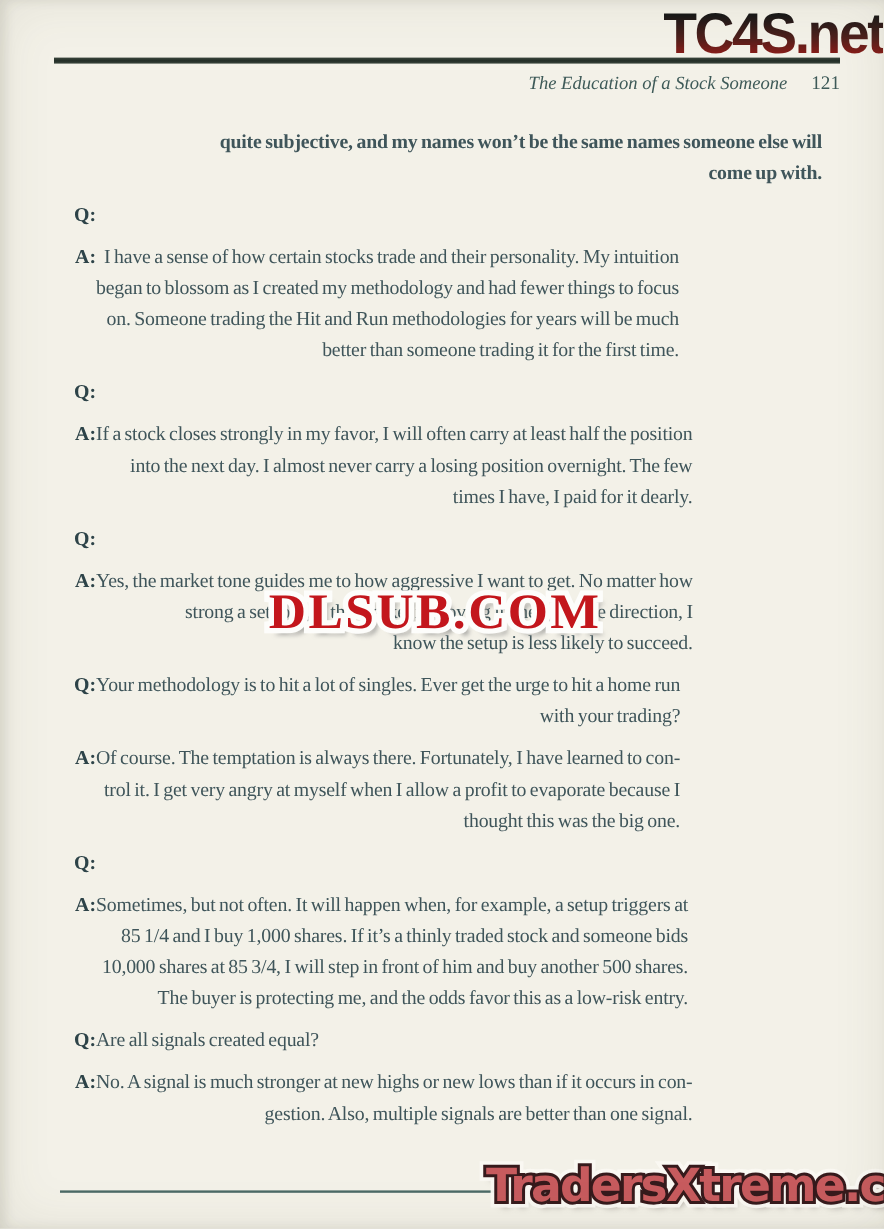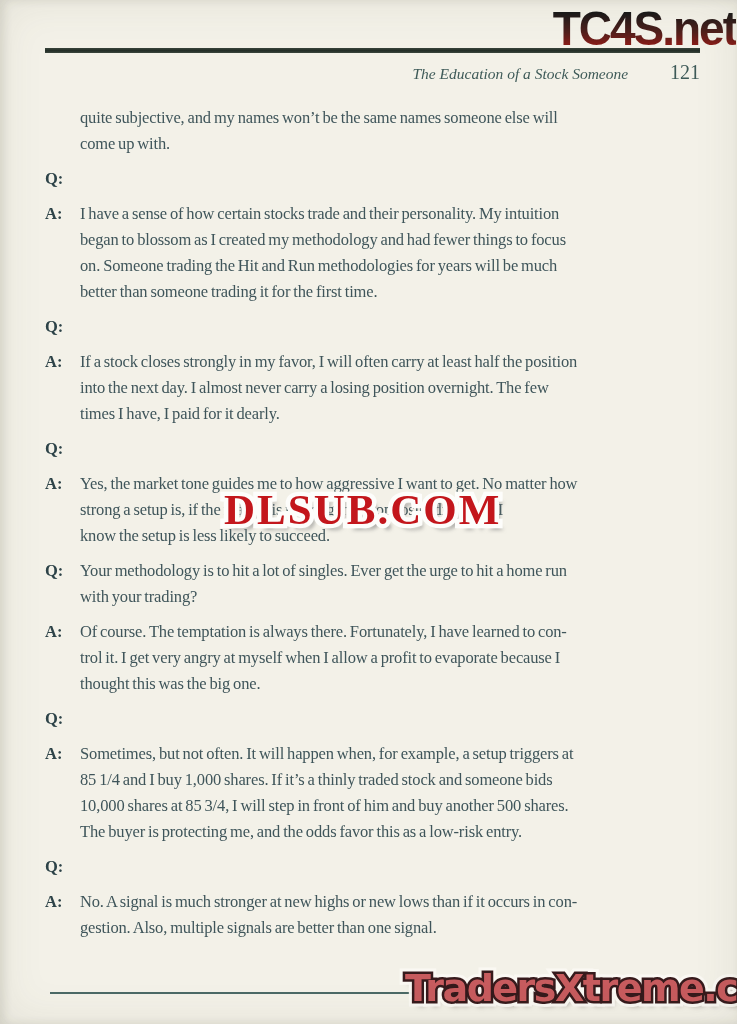--- a/index.html
+++ b/index.html
@@ -3,20 +3,21 @@
 <meta charset="utf-8">
 <style>
   html, body { margin: 0; padding: 0; background: #e8e6dc; }
   .page {
     position: relative;
     width: 737px;
     height: 1024px;
     background: #f3f1e8;
     overflow: hidden;
     font-family: "Liberation Serif", serif;
+    text-align: right;
   }
   .page::before {
     content: "";
     position: absolute; inset: 0;
     box-shadow: inset 0 0 45px rgba(90,85,60,0.10), inset 4px 0 10px rgba(60,55,40,0.12);
     pointer-events: none;
     z-index: 40;
   }
 
   
@@ -31,21 +32,21 @@
   
   .running-header {
     position: absolute;
     top: 61px; right: 37px;
     color: #3e5a58;
     font-size: 15.5px;
     z-index: 2;
     white-space: nowrap;
   }
   .running-header .title { font-style: italic; }
-  .running-header .pagenum { font-style: normal; margin-left: 38px; font-size: 20px; }
+  .running-header .pagenum { font-style: normal; margin-left: 16px; font-size: 16px; }
 
   
   .content {
     position: absolute;
     left: 45px; top: 105px;
     width: 640px;
     color: #3f555a;
     font-size: 16.5px;
     line-height: 26px;
     letter-spacing: -0.15px;
@@ -55,21 +56,21 @@
   .block + .block { margin-top: 9px; }
   .qa-row { display: flex; }
   .qa-row .lbl {
     width: 35px;
     flex: 0 0 35px;
     font-weight: bold;
     color: #2d4348;
     letter-spacing: 0;
   }
   .txt { white-space: pre; }
-  .cont-para { margin-left: 35px; }
+  .cont-para { margin-left: 35px; font-weight: bold; }
 
   
   .wm-top {
     position: absolute;
     top: 4px; right: 1px;
     z-index: 10;
     font-family: "Liberation Sans", sans-serif;
     font-weight: 700;
     font-size: 46px;
     letter-spacing: -2px;
@@ -185,20 +186,21 @@
     <div class="block qa-row">
       <span class="lbl">A:</span>
       <div class="txt">Sometimes, but not often. It will happen when, for example, a setup triggers at
 85 1/4 and I buy 1,000 shares. If it’s a thinly traded stock and someone bids
 10,000 shares at 85 3/4, I will step in front of him and buy another 500 shares.
 The buyer is protecting me, and the odds favor this as a low-risk entry.</div>
     </div>
 
     <div class="block qa-row">
       <span class="lbl">Q:</span>
+      <div class="txt">Are all signals created equal?</div>
     </div>
     <div class="block qa-row">
       <span class="lbl">A:</span>
       <div class="txt">No. A signal is much stronger at new highs or new lows than if it occurs in con-
 gestion. Also, multiple signals are better than one signal.</div>
     </div>
 
   </div>
 
   <div class="wm-stack wm-mid">

